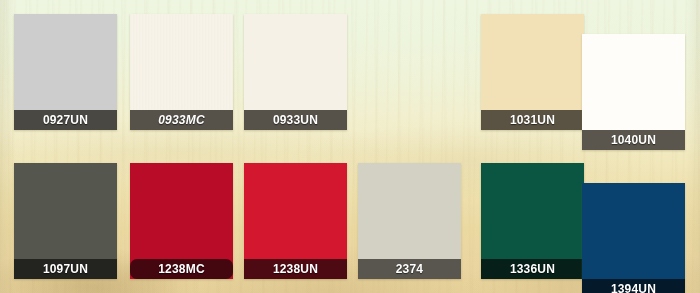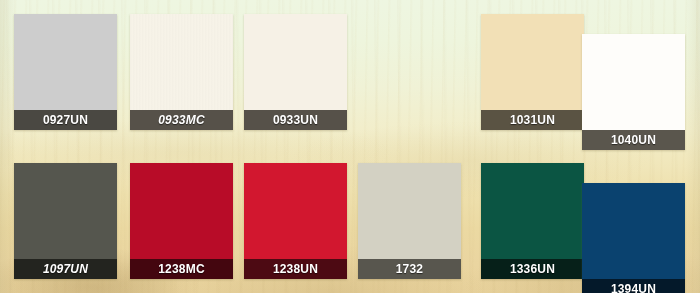--- a/index.html
+++ b/index.html
@@ -180,39 +180,39 @@
       <div class="swatch-label" style="background-color: rgb(90, 86, 77);">1040UN</div>
     </div>
 
   </div>
 
   <div class="swatch-row" id="swatch-row-2">
 
     <div class="swatch-card col-0">
       <div class="swatch-color" style="background-color: rgb(85, 86, 78);"></div>
 
-      <div class="swatch-label" style="background-color: rgb(35, 36, 31); font-style: italic;">1097UN</div>
+      <div class="swatch-label" style="background-color: rgb(35, 36, 31);">1097UN</div>
     </div>
 
     <div class="swatch-card col-1">
       <div class="swatch-color" style="background-color: rgb(184, 12, 40);"></div>
 
-      <div class="swatch-label" style="background-color: rgb(68, 6, 15);">1238MC</div>
+      <div class="swatch-label" style="background-color: rgb(68, 6, 15); border-radius: 7px;">1238MC</div>
     </div>
 
     <div class="swatch-card col-2">
       <div class="swatch-color" style="background-color: rgb(210, 23, 47);"></div>
 
       <div class="swatch-label" style="background-color: rgb(77, 10, 19);">1238UN</div>
     </div>
 
     <div class="swatch-card col-3">
       <div class="swatch-color" style="background-color: rgb(211, 209, 195);"></div>
 
-      <div class="swatch-label" style="background-color: rgb(88, 86, 78);">1732</div>
+      <div class="swatch-label" style="background-color: rgb(88, 86, 78);">2374</div>
     </div>
 
     <div class="swatch-card col-4">
       <div class="swatch-color" style="background-color: rgb(11, 85, 67);"></div>
 
       <div class="swatch-label" style="background-color: rgb(6, 32, 25);">1336UN</div>
     </div>
 
     <div class="swatch-card col-5">
       <div class="swatch-color" style="background-color: rgb(10, 66, 111);"></div>

